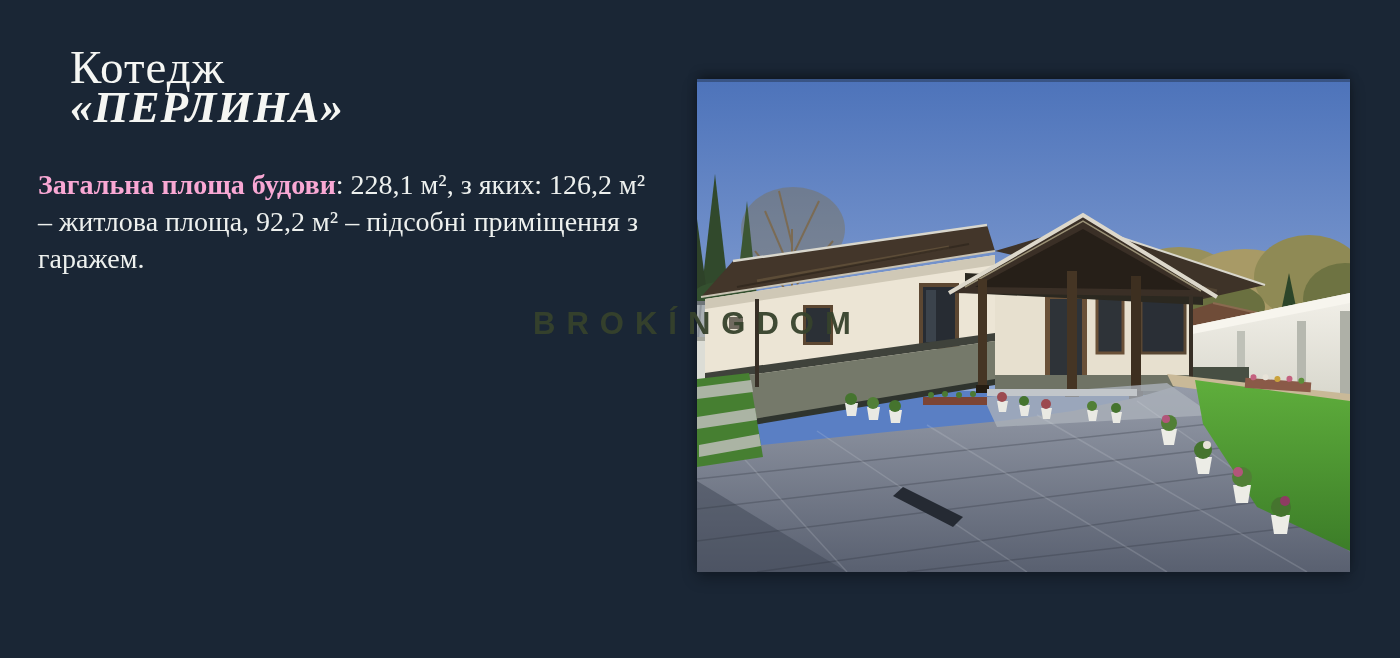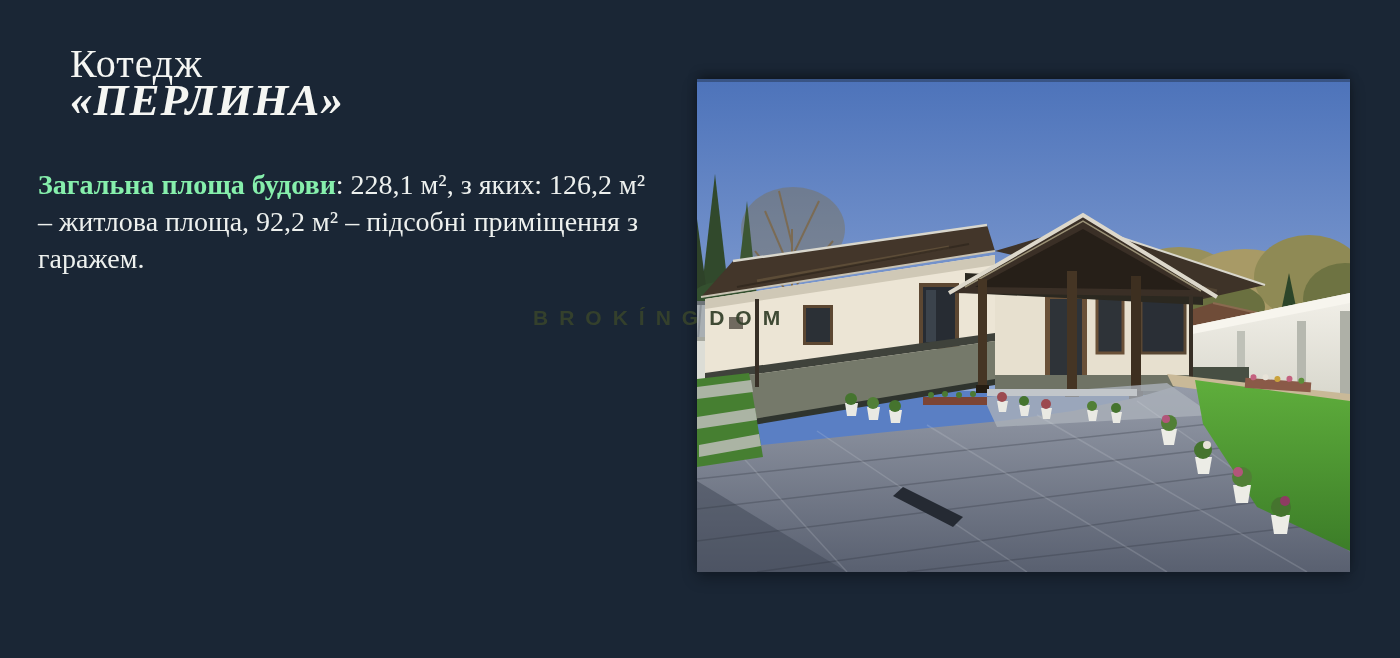--- a/index.html
+++ b/index.html
@@ -6,36 +6,36 @@
   body {
     width:1400px; height:658px;
     background:#1a2635;
     font-family:"Liberation Serif", serif;
     overflow:hidden;
   }
   .slide { position:relative; width:1400px; height:658px; background:#1a2635; }
 
   
   .title { position:absolute; left:70px; top:44px; color:#f5f6f3; }
-  .title-line1 { font-size:40px; font-weight:400; line-height:1; letter-spacing:1px; }
+  .title-line1 { font-size:47px; font-weight:400; line-height:1; letter-spacing:1px; }
   .title-line2 { font-size:45px; font-weight:700; font-style:italic; margin-top:-10px; letter-spacing:1px; }
 
   
   .text-block {
     position:absolute; left:38px; top:166px; width:628px;
     color:#edf0ee; font-size:28px; line-height:37px;
   }
   .text-block p { margin:0 0 38px 0; }
-  .text-block b { font-weight:bold; color:#86efac; }
+  .text-block b { font-weight:bold; color:#f9a8d4; }
 
   
   .watermark {
     position:absolute; left:533px; top:306px; z-index:6;
     font-family:"Liberation Sans", sans-serif;
-    font-weight:bold; font-size:21px; letter-spacing:11px;
+    font-weight:bold; font-size:31px; letter-spacing:11px;
     color:#36422c; opacity:0.95; white-space:nowrap;
   }
 
   
   .photo {
     position:absolute; left:697px; top:79px; width:653px; height:493px;
     box-shadow:0 -6px 10px -2px rgba(0,0,0,0.35), 0 6px 14px rgba(0,0,0,0.3);
     background:#5a7fc4;
   }
   .photo svg { display:block; }

